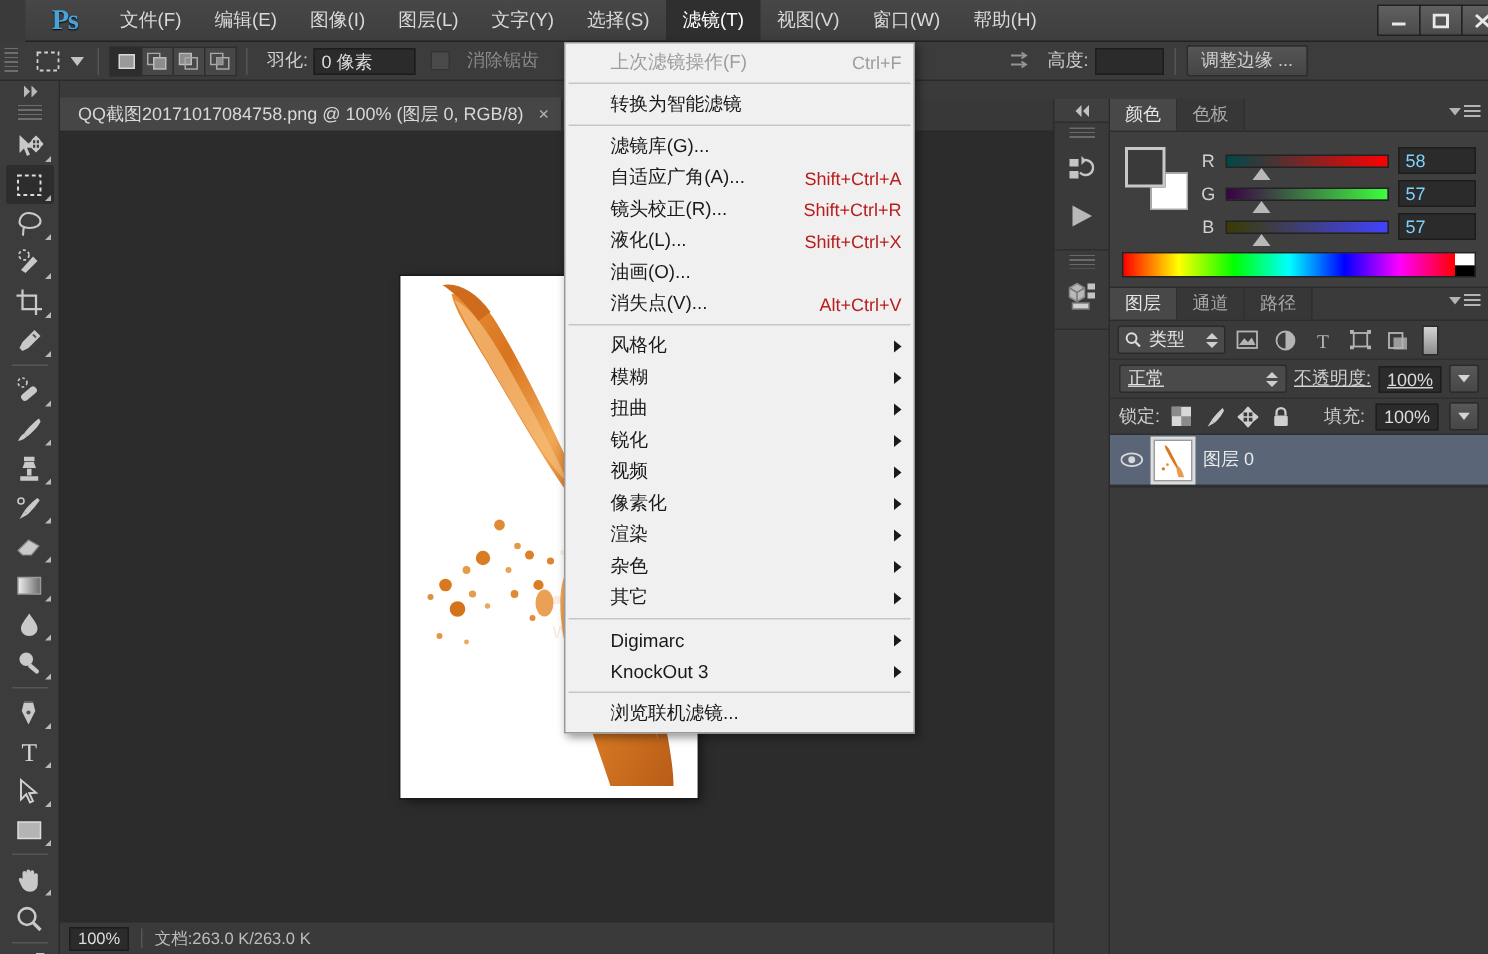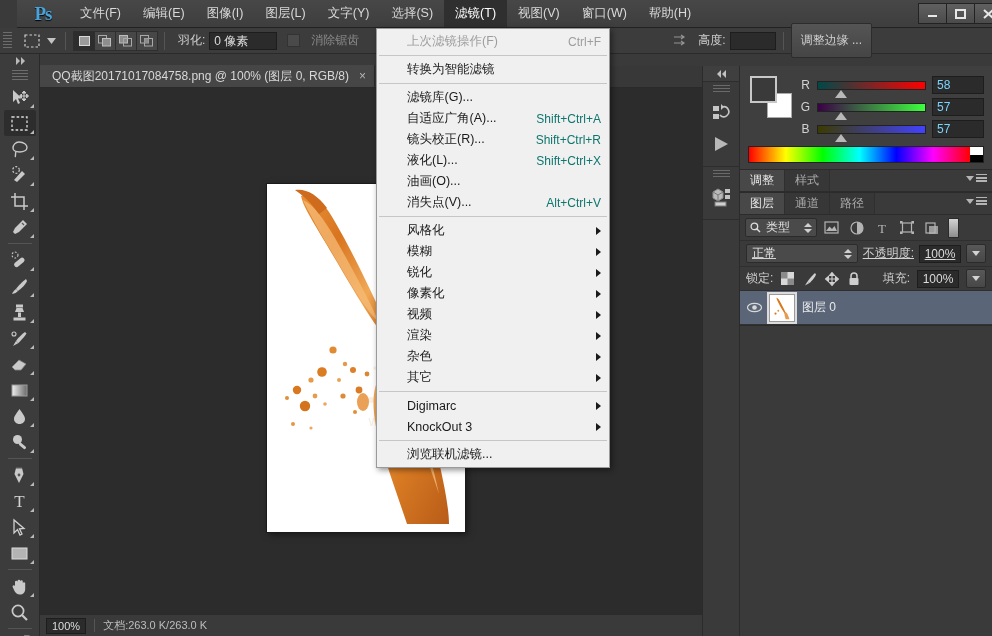--- a/index.html
+++ b/index.html
@@ -65,21 +65,21 @@
   }
   .opt-sqbtn.sel { background: #2d2d2d; }
   .opt-label { font-size: 12px; color: #cfcfcf; margin: 0 4px 0 6px; white-space: nowrap; }
   .opt-input {
     height: 18px; background: #2b2b2b; border: 1px solid #1d1d1d;
     color: #dcdcdc; font-size: 12px; padding: 0 4px; line-height: 17px;
   }
   .opt-check { width: 13px; height: 13px; background: #4a4a4a; border: 1px solid #333; margin: 0 5px 0 10px; }
   .opt-label.dim { color: #8a8a8a; }
   .opt-rbtn {
-    height: 35px; padding: 0 9px; border: 1px solid #2c2c2c; border-radius: 2px;
+    height: 21px; padding: 0 9px; border: 1px solid #2c2c2c; border-radius: 2px;
     background: linear-gradient(#555, #454545); color: #d0d0d0; font-size: 12px;
     display: flex; align-items: center; white-space: nowrap;
   }
 
   
   .tabstrip {
     position: absolute; left: 40px; top: 66px; right: 0; height: 22px;
     background: #383838; border-bottom: 1px solid #2a2a2a;
     display: flex; align-items: flex-end;
   }
@@ -245,21 +245,21 @@
     position: absolute; left: 376px; top: 28px; width: 234px;
     background: #f0f0f0; border: 1px solid #9a9a9a;
     box-shadow: 2px 2px 6px rgba(0,0,0,0.45);
     padding: 2px 0; z-index: 50;
   }
   .mrow {
     position: relative; display: flex; align-items: center; height: 21px;
     padding: 0 8px 0 30px; font-size: 12.5px; color: #1a1a1a; white-space: nowrap;
   }
   .mrow.disabled { color: #9d9d9d; }
-  .mrow .shortcut { margin-left: auto; padding-left: 20px; font-size: 12px; color: #0f766e; }
+  .mrow .shortcut { margin-left: auto; padding-left: 20px; font-size: 12px; color: #b91c1c; }
   .mrow.disabled .shortcut { color: #9d9d9d; }
   .mrow .arrow {
     margin-left: auto; width: 0; height: 0;
     border-top: 4px solid transparent; border-bottom: 4px solid transparent; border-left: 5px solid #1a1a1a;
   }
   .msep { height: 1px; background: #c6c6c6; margin: 3px 2px; }
 </style>
 </head>
 <body>
 
@@ -599,20 +599,28 @@
           <rect x="14" y="8" width="5" height="4" fill="#c4c4c4"></rect>
           <rect x="4" y="15" width="11" height="4" fill="#d0d0d0" stroke="#7d7d7d"></rect>
         </svg>
       </div>
     </div>
   </div>
 
   <div class="panels">
 
     <div class="panel">
+      <div class="panel-tabs">
+        <div class="ptab active">颜色</div>
+        <div class="ptab">色板</div>
+        <div class="panel-menu">
+          <div class="pm-caret"></div>
+          <div class="pm-lines"></div>
+        </div>
+      </div>
       <div class="colorbody">
         <div class="color-row-wrap">
           <div class="swatches">
             <div class="sw-bg"></div>
             <div class="sw-fg"></div>
           </div>
           <div class="sliders">
             <div class="srow">
               <div class="slabel">R</div>
               <div class="strack" style="background:linear-gradient(to right,#004848,#ff0000);">
@@ -639,30 +647,20 @@
         <div class="spectrum">
           <div class="bar"></div>
           <div class="bw">
             <div class="w"></div>
               <div class="k"></div>
           </div>
         </div>
       </div>
     </div>
 
-    <div class="panel">
-      <div class="panel-tabs">
-        <div class="ptab active">调整</div>
-        <div class="ptab">样式</div>
-        <div class="panel-menu">
-          <div class="pm-caret"></div>
-          <div class="pm-lines"></div>
-        </div>
-      </div>
-    </div>
 
     <div class="panel">
       <div class="panel-tabs">
         <div class="ptab active">图层</div>
         <div class="ptab">通道</div>
         <div class="ptab">路径</div>
         <div class="panel-menu">
           <div class="pm-caret"></div>
           <div class="pm-lines"></div>
         </div>
@@ -832,32 +830,36 @@
 
     <div class="mrow">
       <span>风格化</span>
       <span class="arrow"></span>
     </div>
     <div class="mrow">
       <span>模糊</span>
       <span class="arrow"></span>
     </div>
     <div class="mrow">
+      <span>扭曲</span>
+      <span class="arrow"></span>
+    </div>
+    <div class="mrow">
       <span>锐化</span>
       <span class="arrow"></span>
     </div>
     <div class="mrow">
+      <span>视频</span>
+      <span class="arrow"></span>
+    </div>
+    <div class="mrow">
       <span>像素化</span>
       <span class="arrow"></span>
     </div>
     <div class="mrow">
-      <span>视频</span>
-      <span class="arrow"></span>
-    </div>
-    <div class="mrow">
       <span>渲染</span>
       <span class="arrow"></span>
     </div>
     <div class="mrow">
       <span>杂色</span>
       <span class="arrow"></span>
     </div>
     <div class="mrow">
       <span>其它</span>
       <span class="arrow"></span>

